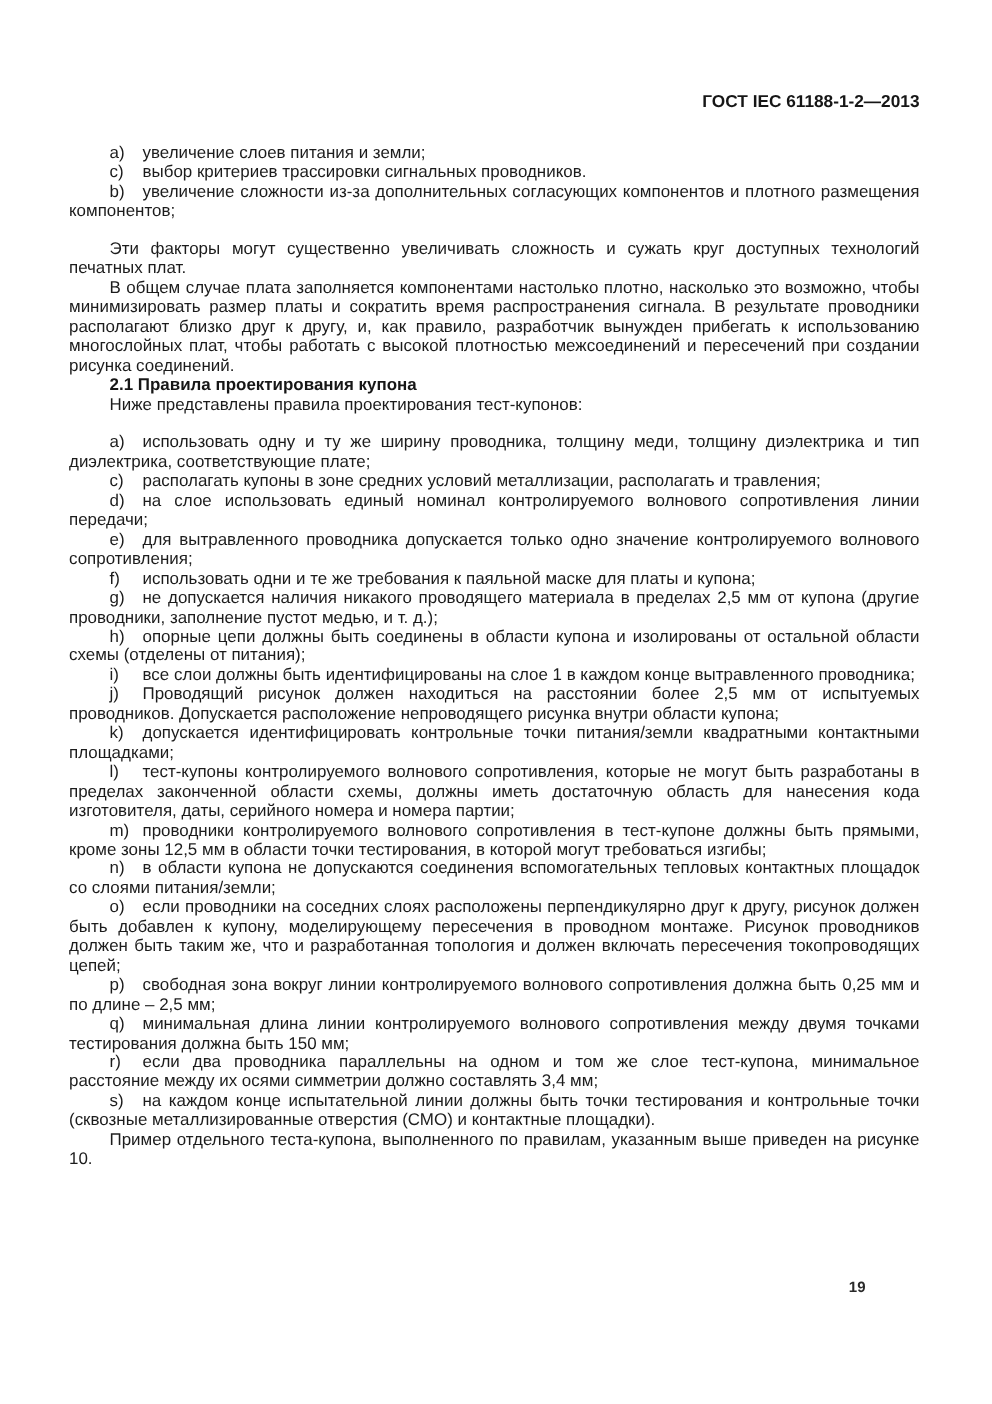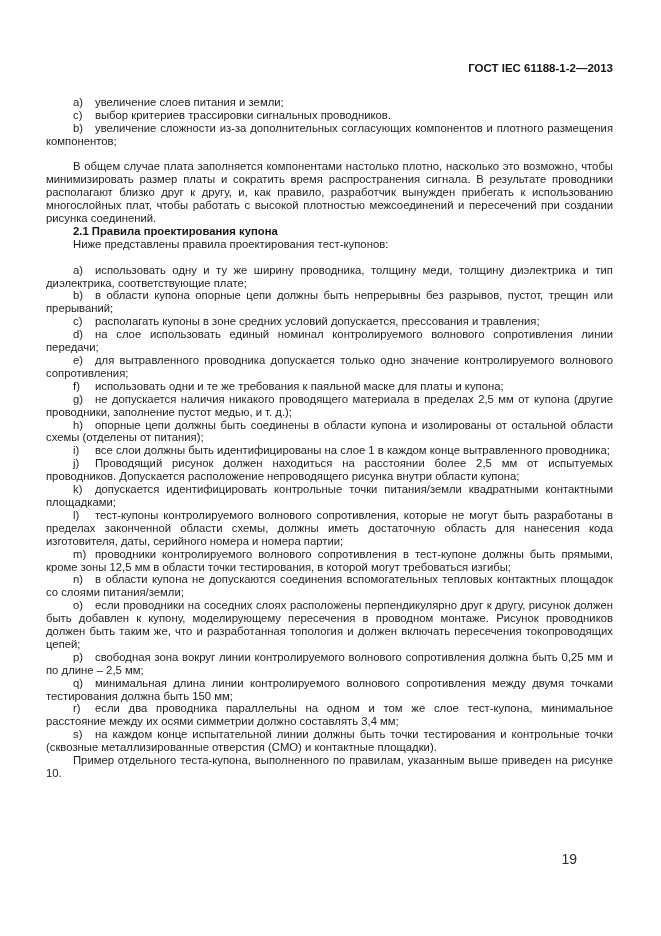--- a/index.html
+++ b/index.html
@@ -50,52 +50,53 @@
   .li-label {
     display: inline-block;
     min-width: 15px;
     margin-right: 7px;
     text-indent: 0;
   }
   .page-number {
     position: absolute;
     top: 853px;
     right: 84px;
-    font-size: 14px;
+    font-size: 10px;
     color: #2a2a2a;
+    font-weight: bold;
   }
 </style>
 </head>
 <body>
 
 <div class="page">
   <div class="content">
     <div class="doc-header">ГОСТ IEC 61188-1-2—2013</div>
 
     <div>
         <div class="li"><span class="li-label">a)</span><span>увеличение слоев питания и земли;</span></div>
         <div class="li"><span class="li-label">c)</span><span>выбор критериев трассировки сигнальных проводников.</span></div>
         <div class="li"><span class="li-label">b)</span><span>увеличение сложности из-за дополнительных согласующих компонентов и плотного размещения компонентов;</span></div>
       </div>
 
     <div class="spacer"></div>
 
+    <div class="para">Эти факторы могут существенно увеличивать сложность и сужать круг доступных технологий печатных плат.</div>
 
     <div class="para">В общем случае плата заполняется компонентами настолько плотно, насколько это возможно, чтобы минимизировать размер платы и сократить время распространения сигнала. В результате проводники располагают близко друг к другу, и, как правило, разработчик вынужден прибегать к использованию многослойных плат, чтобы работать с высокой плотностью межсоединений и пересечений при создании рисунка соединений.</div>
 
     <div class="heading">2.1 Правила проектирования купона</div>
 
     <div class="para">Ниже представлены правила проектирования тест-купонов:</div>
 
     <div class="spacer"></div>
 
     <div>
         <div class="li"><span class="li-label">a)</span><span>использовать одну и ту же ширину проводника, толщину меди, толщину диэлектрика и тип диэлектрика, соответствующие плате;</span></div>
-        <div class="li"><span class="li-label">b)</span><span>в области купона опорные цепи должны быть непрерывны без разрывов, пустот, трещин или прерываний;</span></div>
-        <div class="li"><span class="li-label">c)</span><span>располагать купоны в зоне средних условий допускается, прессования и травления;</span></div>
+        <div class="li"><span class="li-label">c)</span><span>располагать купоны в зоне средних условий металлизации, располагать и травления;</span></div>
         <div class="li"><span class="li-label">d)</span><span>на слое использовать единый номинал контролируемого волнового сопротивления линии передачи;</span></div>
         <div class="li"><span class="li-label">e)</span><span>для вытравленного проводника допускается только одно значение контролируемого волнового сопротивления;</span></div>
         <div class="li"><span class="li-label">f)</span><span>использовать одни и те же требования к паяльной маске для платы и купона;</span></div>
         <div class="li"><span class="li-label">g)</span><span>не допускается наличия никакого проводящего материала в пределах 2,5 мм от купона (другие проводники, заполнение пустот медью, и т. д.);</span></div>
         <div class="li"><span class="li-label">h)</span><span>опорные цепи должны быть соединены в области купона и изолированы от остальной области схемы (отделены от питания);</span></div>
         <div class="li"><span class="li-label">i)</span><span>все слои должны быть идентифицированы на слое 1 в каждом конце вытравленного проводника;</span></div>
         <div class="li"><span class="li-label">j)</span><span>Проводящий рисунок должен находиться на расстоянии более 2,5 мм от испытуемых проводников. Допускается расположение непроводящего рисунка внутри области купона;</span></div>
         <div class="li"><span class="li-label">k)</span><span>допускается идентифицировать контрольные точки питания/земли квадратными контактными площадками;</span></div>
         <div class="li"><span class="li-label">l)</span><span>тест-купоны контролируемого волнового сопротивления, которые не могут быть разработаны в пределах законченной области схемы, должны иметь достаточную область для нанесения кода изготовителя, даты, серийного номера и номера партии;</span></div>
         <div class="li"><span class="li-label">m)</span><span>проводники контролируемого волнового сопротивления в тест-купоне должны быть прямыми, кроме зоны 12,5 мм в области точки тестирования, в которой могут требоваться изгибы;</span></div>

